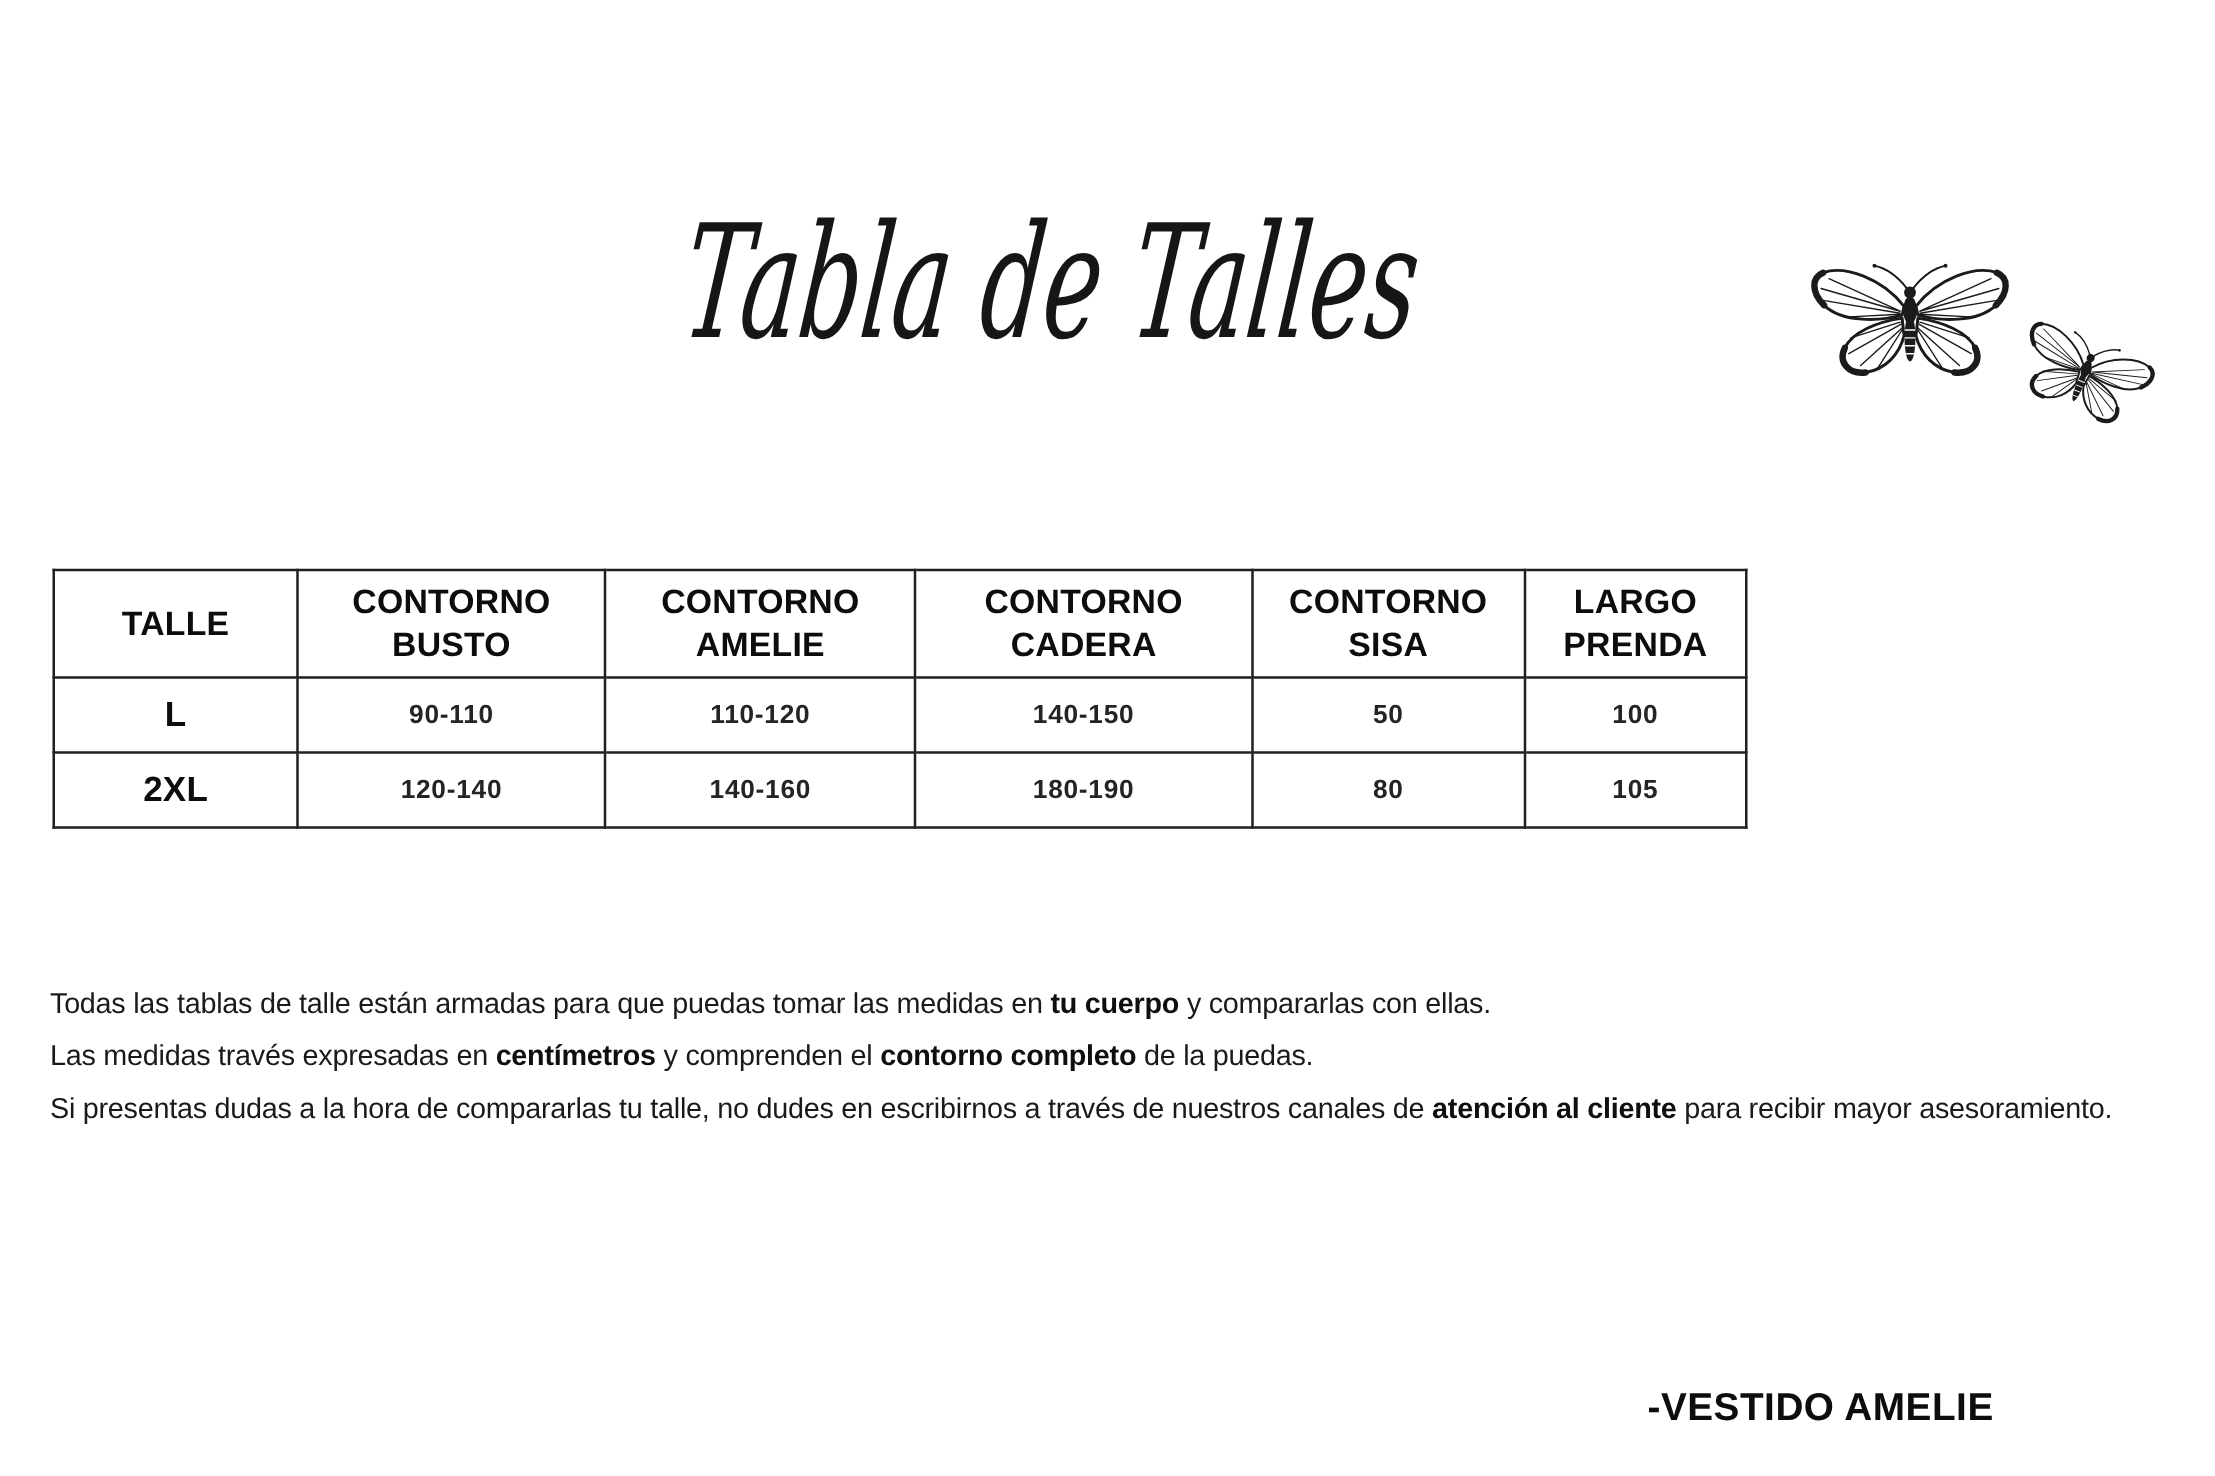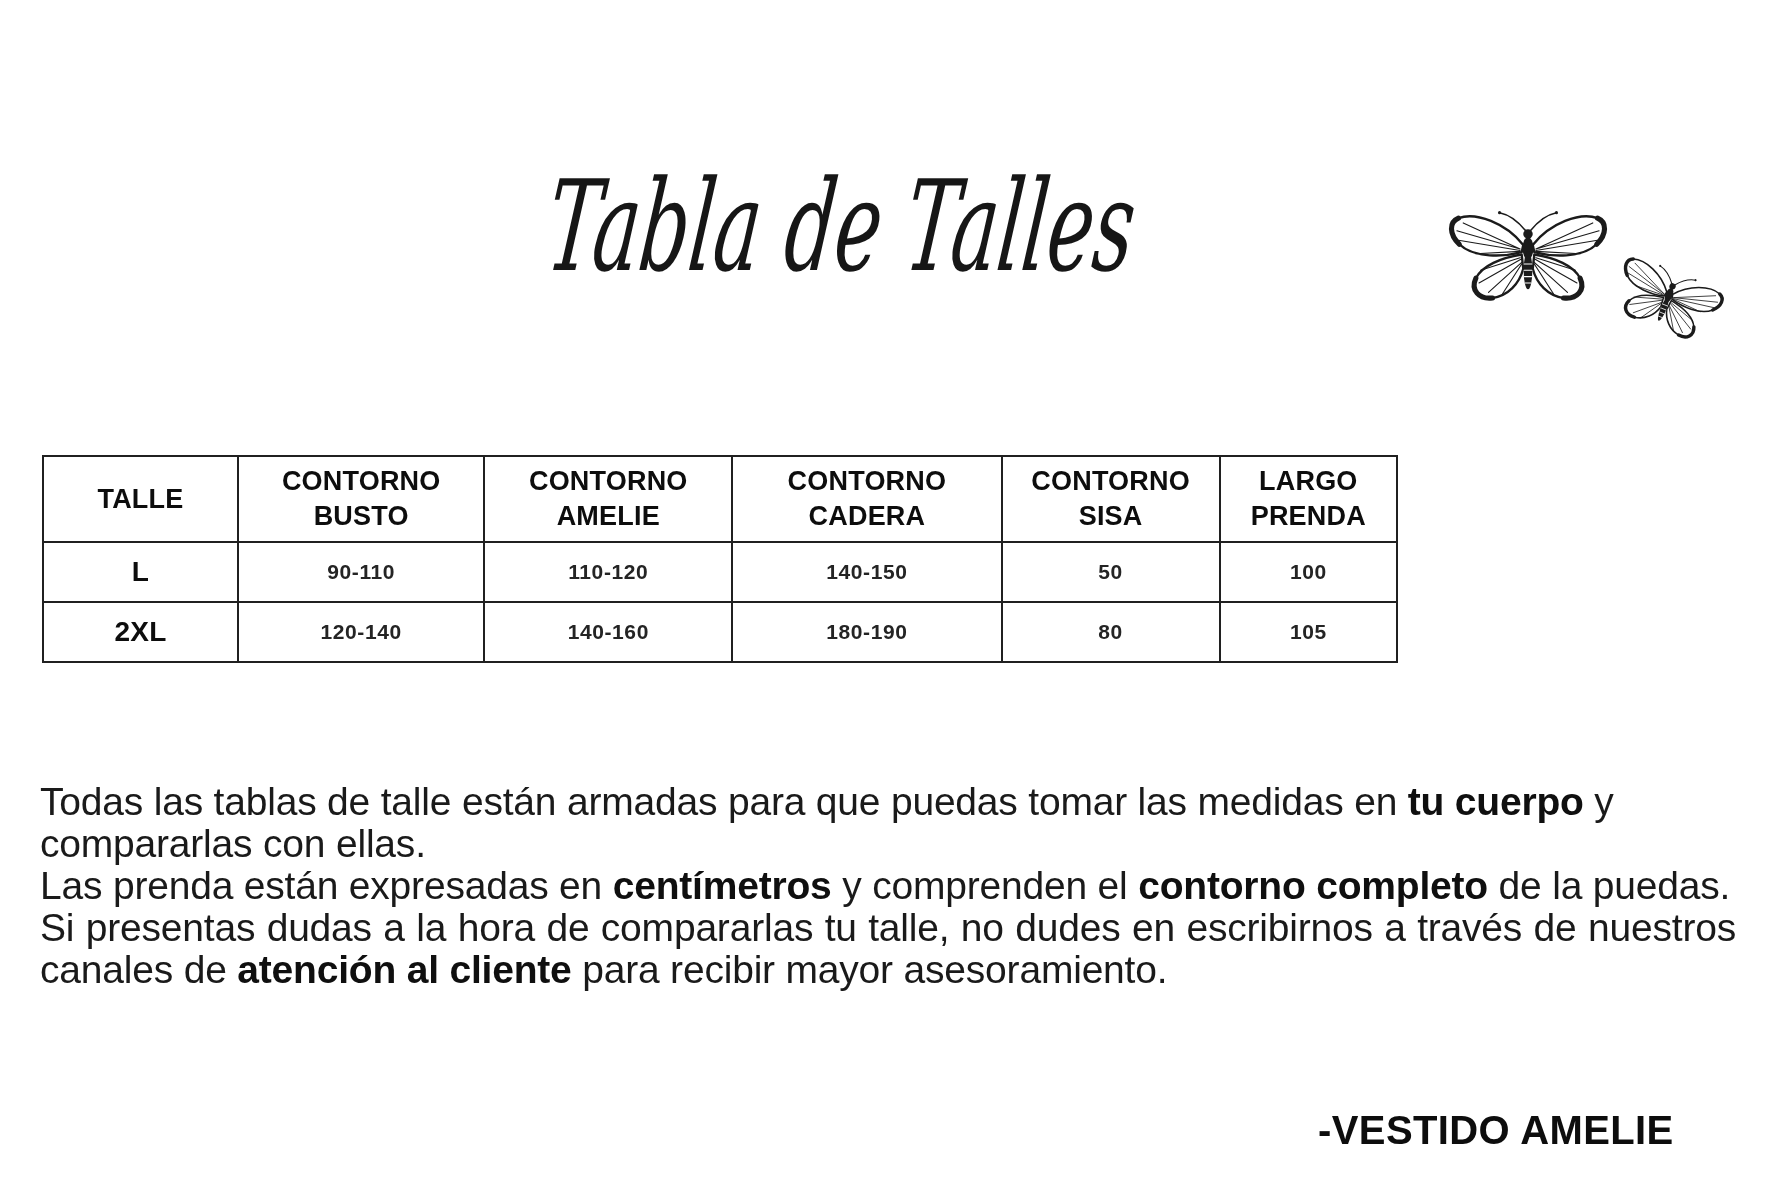--- a/index.html
+++ b/index.html
@@ -85,35 +85,35 @@
     letter-spacing: 0.2px;
     color: #0d0d0d;
   }
 
   
   .notes {
     position: absolute;
     left: 40px;
     top: 781px;
     width: 1696px;
-    font-size: 39px;
+    font-size: 23px;
     line-height: 42px;
     letter-spacing: -0.2px;
     color: #1a1a1a;
   }
   .notes p { margin: 0; }
   .notes p.justify { text-align: justify; }
   .notes strong { font-weight: bold; color: #0f0f0f; }
 
   
   .signature {
     position: absolute;
     left: 1318px;
     top: 1108px;
-    font-size: 40px;
+    font-size: 31px;
     font-weight: bold;
     letter-spacing: 0.4px;
     color: #0d0d0d;
   }
 </style>
 </head>
 <body>
 
 <div class="canvas">
 
@@ -204,19 +204,19 @@
           <td>140-160</td>
           <td>180-190</td>
           <td>80</td>
           <td>105</td>
         </tr>
       </tbody>
   </table>
 
   <div class="notes" id="notes-block">
       <p><span>Todas las tablas de talle están armadas para que puedas tomar las medidas en </span><strong>tu cuerpo</strong><span> y compararlas con ellas.</span></p>
-      <p><span>Las prenda están expresadas en </span><strong>centímetros</strong><span> y comprenden el </span><strong>contorno completo</strong><span> de la puedas.</span></p>
+      <p><span>Las medidas través expresadas en </span><strong>centímetros</strong><span> y comprenden el </span><strong>contorno completo</strong><span> de la puedas.</span></p>
       <p class="justify"><span>Si presentas dudas a la hora de compararlas tu talle, no dudes en escribirnos a través de nuestros canales de </span><strong>atención al cliente</strong><span> para recibir mayor asesoramiento.</span></p>
     </div>
 
   <div class="signature">-VESTIDO AMELIE</div>
 
 </div>
 
 </body></html>

